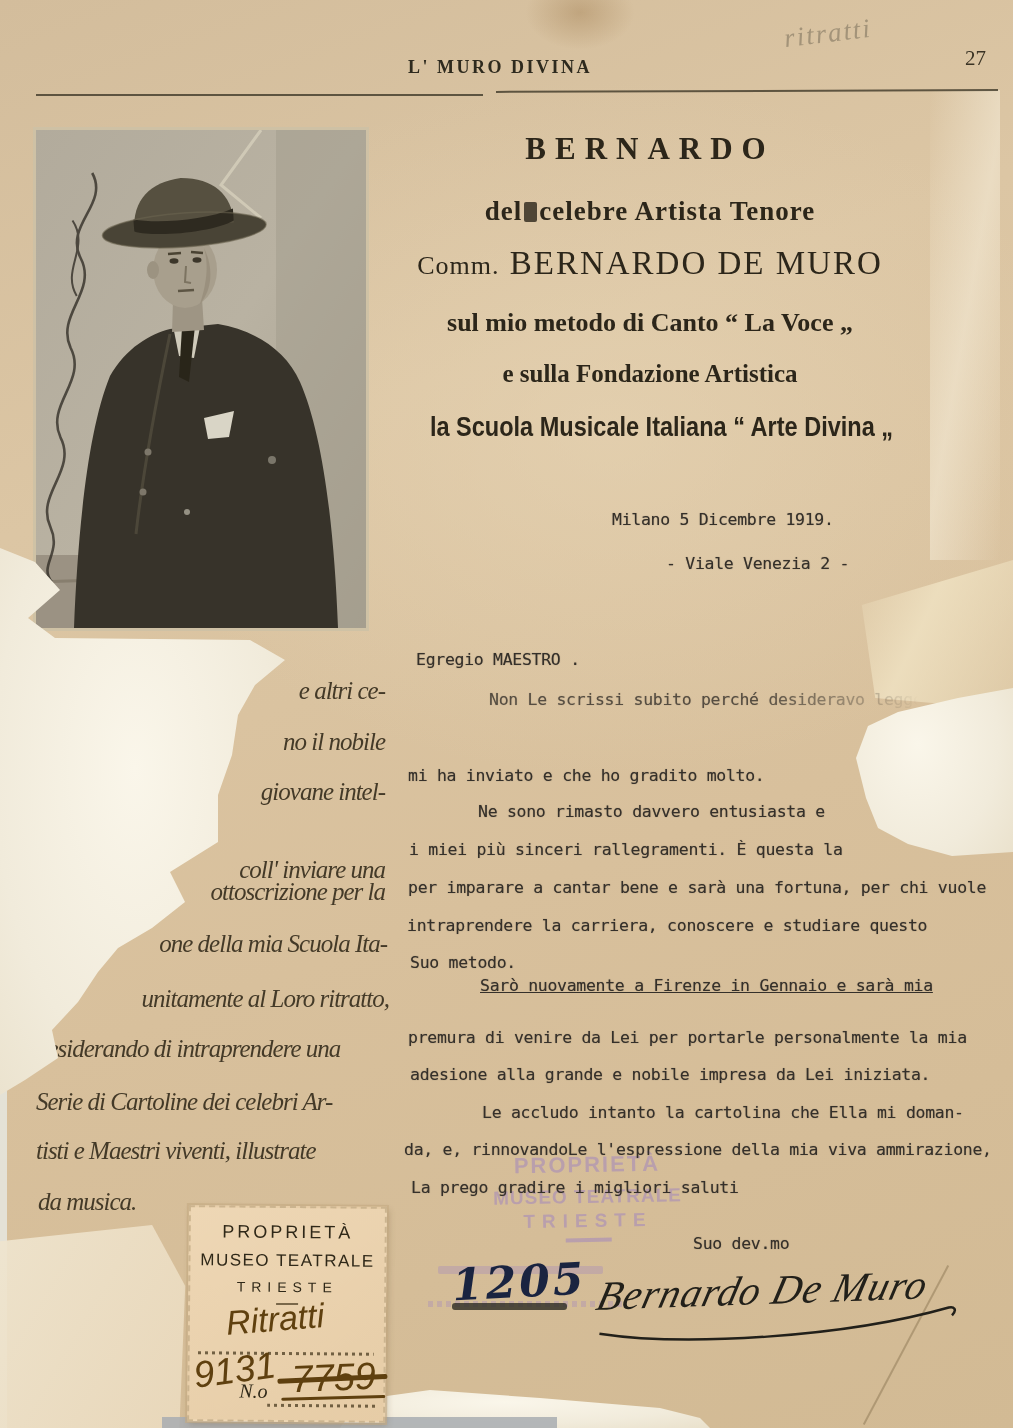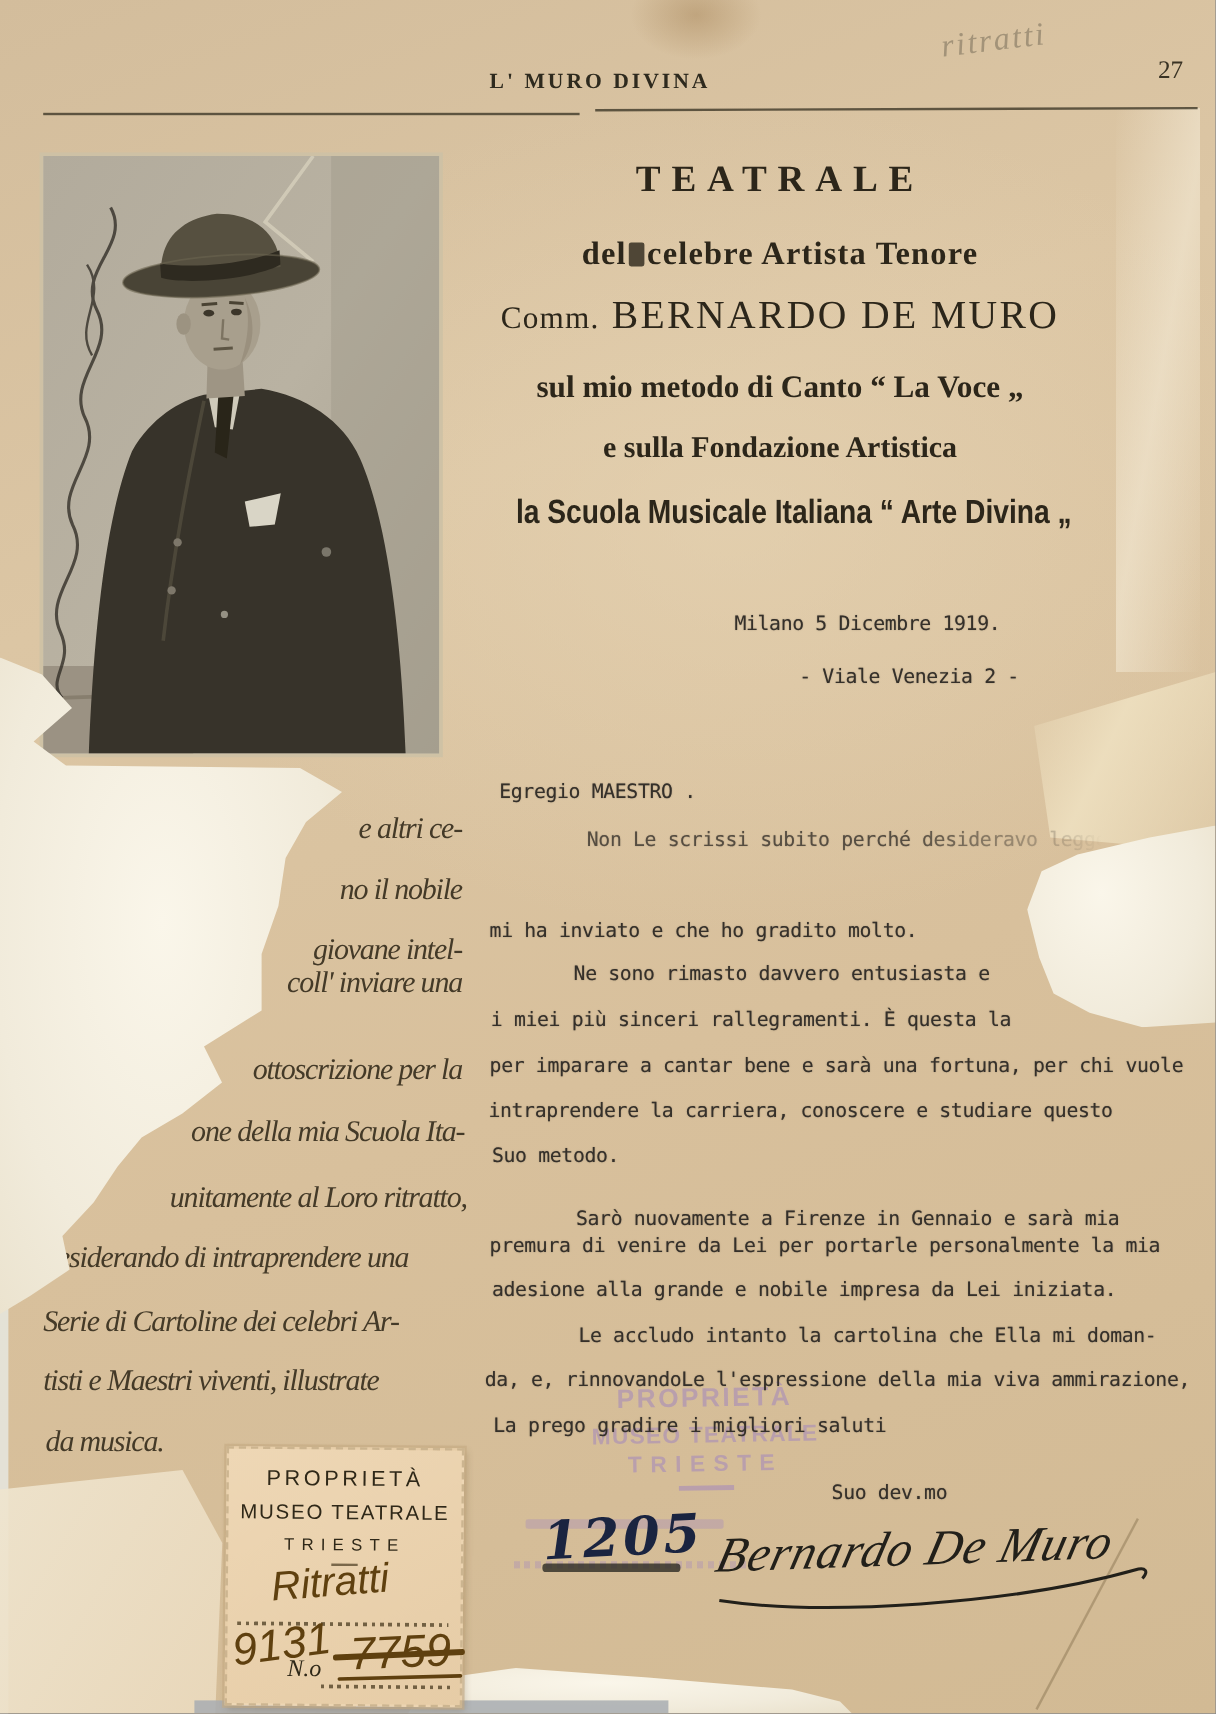--- a/index.html
+++ b/index.html
@@ -110,21 +110,21 @@
       </g>
 
       <g transform="translate(38,30) rotate(9)" opacity=".75">
         <path d="M20,10 C42,38 0,66 22,96 C44,126 6,156 26,186 C48,216 10,246 30,276
                  C52,306 14,336 34,366 C50,390 28,406 44,420" stroke="#2b2720" stroke-width="2.6" fill="none"></path>
         <path d="M8,60 C30,84 4,110 24,134" stroke="#2b2720" stroke-width="2" fill="none"></path>
       </g>
     </svg>
   </div>
 
-  <div class="abs tcol t-attestato" style="top:131px;z-index:3;">TEATRALE</div>
+  <div class="abs tcol t-attestato" style="top:131px;z-index:3;">BERNARDO</div>
   <div class="abs tcol t-sub" style="top:196px;z-index:3;">
     <span>del</span><span class="smudge"></span><span>celebre Artista Tenore</span>
   </div>
   <div class="abs tcol t-name" style="top:245px;z-index:3;">
     <span class="hon">Comm.</span>
     <span>BERNARDO DE MURO</span>
   </div>
   <div class="abs tcol t-method" style="top:308px;z-index:3;">sul mio metodo di Canto “ La Voce „</div>
   <div class="abs tcol t-found" style="top:360px;z-index:3;">e sulla Fondazione Artistica</div>
   <div class="abs tcol t-school" style="top:411px;z-index:3;">la Scuola Musicale Italiana “ Arte Divina „</div>
@@ -140,32 +140,32 @@
   </div>
 
   <div class="abs tw" style="left:416px;top:650px;z-index:3;">Egregio MAESTRO .</div>
   <div class="abs tw tw-fade" style="left:489px;top:690px;z-index:3;text-align:right;">Non Le scrissi subito perché desideravo legge</div>
   <div class="abs tw" style="left:408px;top:766px;z-index:3;">mi ha inviato e che ho gradito molto.</div>
   <div class="abs tw" style="left:478px;top:802px;z-index:3;">Ne sono rimasto davvero entusiasta e</div>
   <div class="abs tw" style="left:409px;top:840px;z-index:3;">i miei più sinceri rallegramenti. È questa la</div>
   <div class="abs tw" style="left:408px;top:878px;z-index:3;">per imparare a cantar bene e sarà una fortuna, per chi vuole</div>
   <div class="abs tw" style="left:407px;top:916px;z-index:3;">intraprendere la carriera, conoscere e studiare questo</div>
   <div class="abs tw" style="left:410px;top:953px;z-index:3;">Suo metodo.</div>
-  <div class="abs tw" style="left:480px;top:1006px;z-index:3;">Sarò nuovamente a Firenze in Gennaio e sarà mia</div>
+  <div class="abs tw" style="left:480px;top:976px;z-index:3;text-decoration:underline;">Sarò nuovamente a Firenze in Gennaio e sarà mia</div>
   <div class="abs tw" style="left:408px;top:1028px;z-index:3;">premura di venire da Lei per portarle personalmente la mia</div>
   <div class="abs tw" style="left:410px;top:1065px;z-index:3;">adesione alla grande e nobile impresa da Lei iniziata.</div>
   <div class="abs tw" style="left:482px;top:1103px;z-index:3;">Le accludo intanto la cartolina che Ella mi doman-</div>
   <div class="abs tw" style="left:404px;top:1140px;z-index:3;">da, e, rinnovandoLe l'espressione della mia viva ammirazione,</div>
   <div class="abs tw" style="left:411px;top:1178px;z-index:3;">La prego gradire i migliori saluti</div>
   <div class="abs tw" style="left:693px;top:1234px;z-index:3;">Suo dev.mo</div>
 
   <div class="abs itc" style="right:628px;top:677px;z-index:3;">e altri ce-</div>
   <div class="abs itc" style="right:628px;top:728px;z-index:3;">no il nobile</div>
   <div class="abs itc" style="right:628px;top:778px;z-index:3;">giovane intel-</div>
-  <div class="abs itc" style="right:628px;top:806px;z-index:3;">coll' inviare una</div>
+  <div class="abs itc" style="right:628px;top:856px;z-index:3;">coll' inviare una</div>
   <div class="abs itc" style="right:628px;top:878px;z-index:3;">ottoscrizione per la</div>
   <div class="abs itc" style="right:626px;top:930px;z-index:3;">one della mia Scuola Ita-</div>
   <div class="abs itc" style="right:624px;top:985px;z-index:3;">unitamente al Loro ritratto,</div>
   <div class="abs itc" style="left:36px;top:1035px;z-index:3;">desiderando di intraprendere una</div>
   <div class="abs itc" style="left:36px;top:1088px;z-index:3;">Serie di Cartoline dei celebri Ar-</div>
   <div class="abs itc" style="left:36px;top:1137px;z-index:3;">tisti e Maestri viventi, illustrate</div>
   <div class="abs itc" style="left:38px;top:1188px;z-index:3;">da musica.</div>
 
   <div class="abs tear ni" style="left:0;top:540px;width:300px;height:570px;z-index:4;
               clip-path:polygon(0px 8px,35px 22px,60px 50px,28px 78px,55px 98px,250px 100px,285px 120px,255px 145px,238px 175px,232px 215px,218px 255px,218px 302px,170px 332px,185px 362px,152px 388px,118px 408px,98px 432px,78px 462px,52px 490px,58px 518px,25px 540px,0px 555px);"></div>

